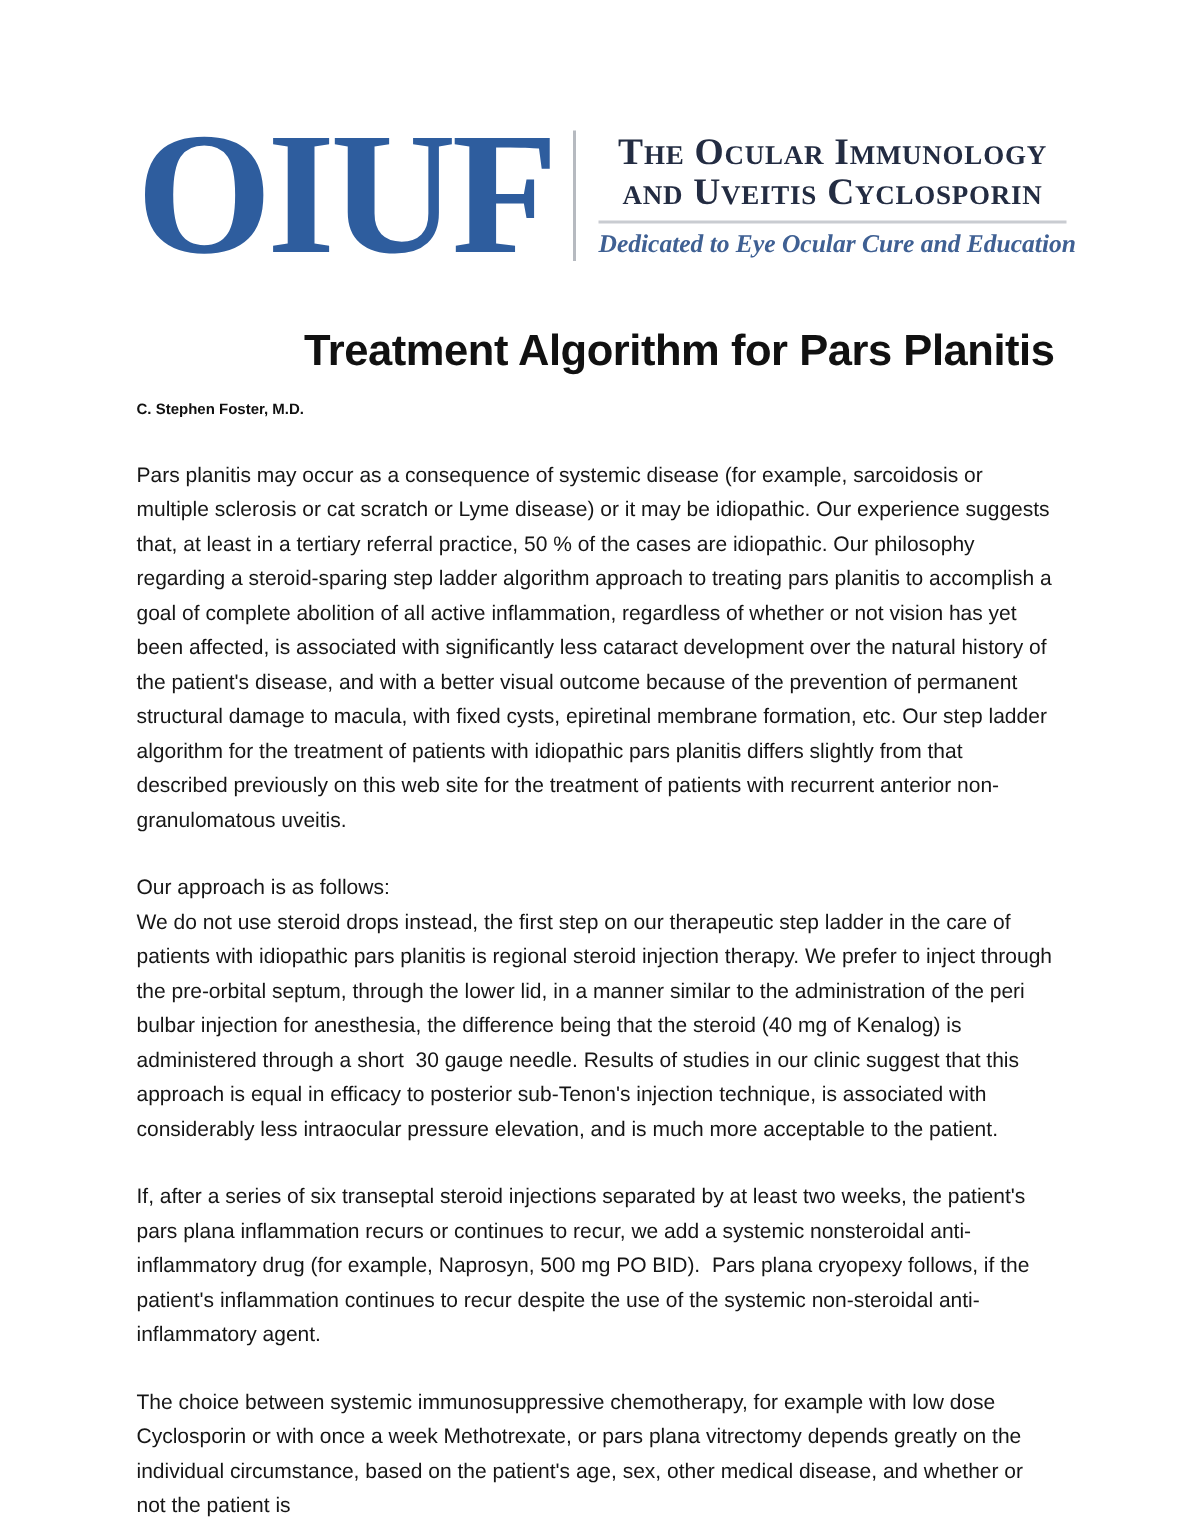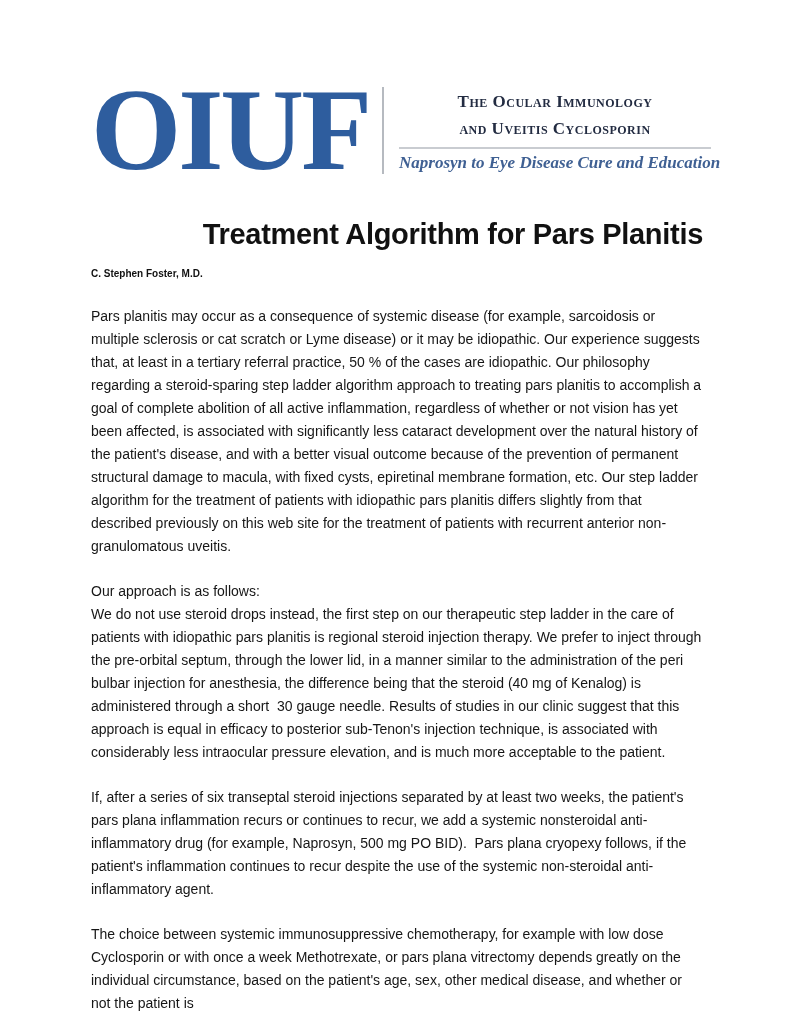--- a/index.html
+++ b/index.html
@@ -45,21 +45,21 @@
     display: flex;
     flex-direction: column;
     justify-content: center;
     width: 312px;
     text-align: center;
   }
   .logo-name {
     font-family: "Liberation Serif", serif;
     font-weight: bold;
     font-variant: small-caps;
-    font-size: 17px;
+    font-size: 25px;
     line-height: 27px;
     letter-spacing: 0.5px;
     color: var(--logo-name-navy, #232c42);
     white-space: nowrap;
   }
   .logo-rule {
     height: 2px;
     background: var(--logo-rule-gray, #c9ccd1);
     margin: 5px 0 3px;
   }
@@ -108,21 +108,21 @@
 <div class="page">
   <div class="content">
 
     <div class="logo">
       <div class="logo-acronym">OIUF</div>
       <div class="logo-divider"></div>
       <div class="logo-right">
         <div class="logo-name">The Ocular Immunology</div>
         <div class="logo-name">and Uveitis Cyclosporin</div>
         <div class="logo-rule"></div>
-        <div class="logo-tagline">Naprosyn to Eye Disease Cure and Education</div>
+        <div class="logo-tagline">Dedicated to Eye Ocular Cure and Education</div>
       </div>
     </div>
 
     <h1 class="title">Treatment Algorithm for Pars Planitis</h1>
 
     <div class="author">C. Stephen Foster, M.D.</div>
 
     <div class="body-text">
       <p class="para">Pars planitis may occur as a consequence of systemic disease (for example, sarcoidosis or multiple sclerosis or cat scratch or Lyme disease) or it may be idiopathic. Our experience suggests that, at least in a tertiary referral practice, 50 % of the cases are idiopathic. Our philosophy regarding a steroid-sparing step ladder algorithm approach to treating pars planitis to accomplish a goal of complete abolition of all active inflammation, regardless of whether or not vision has yet been affected, is associated with significantly less cataract development over the natural history of the patient's disease, and with a better visual outcome because of the prevention of permanent structural damage to macula, with fixed cysts, epiretinal membrane formation, etc. Our step ladder algorithm for the treatment of patients with idiopathic pars planitis differs slightly from that described previously on this web site for the treatment of patients with recurrent anterior non-granulomatous uveitis.</p>
 

